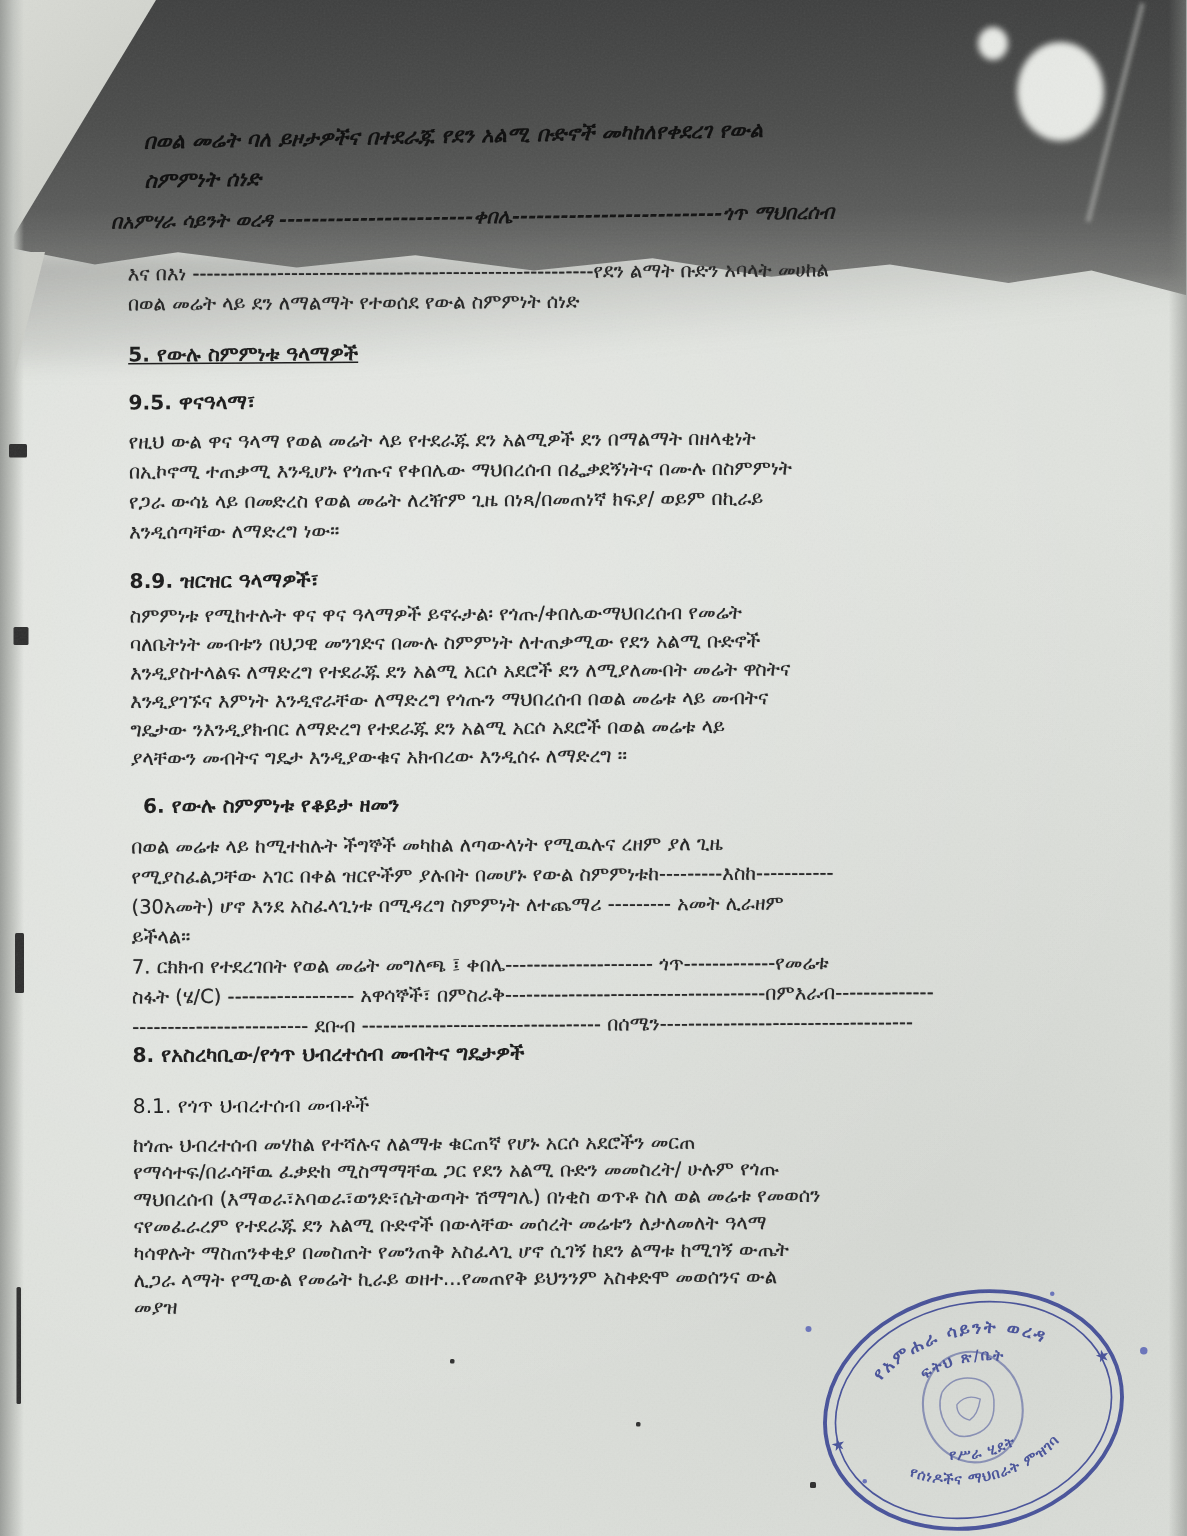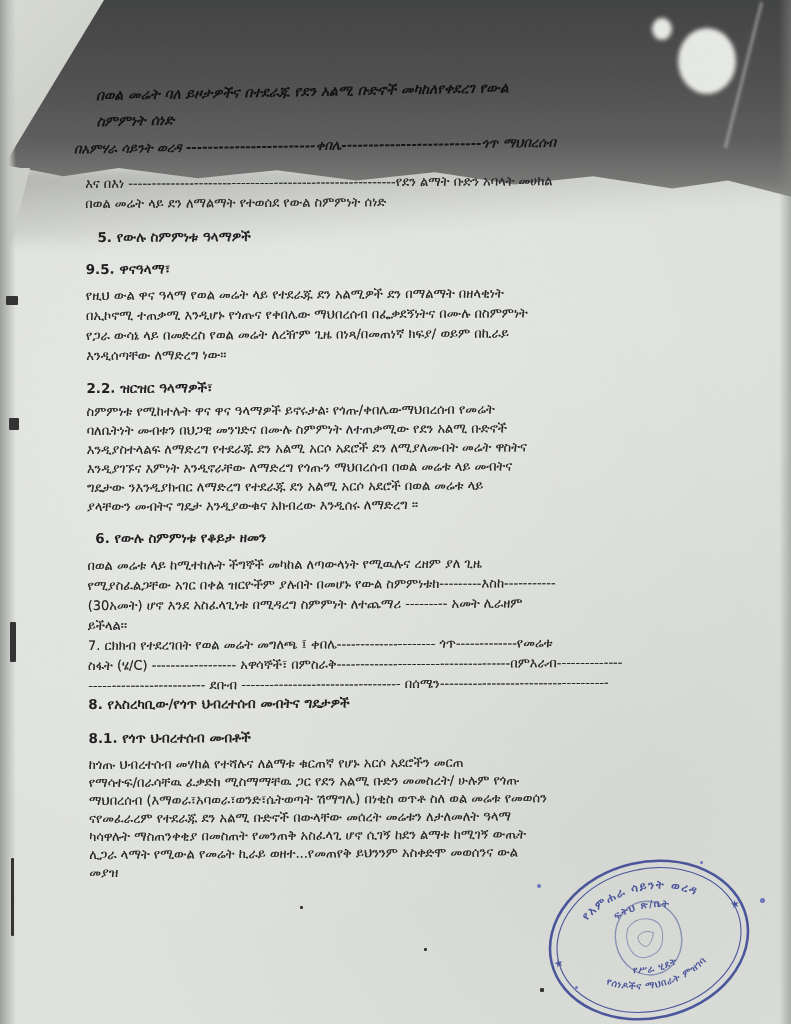--- a/index.html
+++ b/index.html
@@ -88,30 +88,30 @@
   <div class="title">
     <div class="tline">በወል መሬት ባለ ይዞታዎችና በተደራጁ የደን አልሚ ቡድኖች መካከለየቀደረገ የውል</div>
     <div class="tline">ስምምነት ሰነድ</div>
   </div>
   <div class="hdrline" style="left:74px;top:138px;transform:rotate(-.8deg);">በአምሃራ ሳይንት ወረዳ ------------------------ቀበሌ--------------------------ጎጥ ማህበረሰብ</div>
 
   <div class="content">
     <div class="body-line" style="position:absolute;top:172px;left:0;">እና   በእነ  ---------------------------------------------------------የደን ልማት ቡድን አባላት መሀከል</div>
     <div class="body-line" style="position:absolute;top:192px;left:0;">በወል መሬት ላይ ደን ለማልማት የተወሰደ የውል ስምምነት ሰነድ</div>
 
-    <div class="heading" style="position:absolute;top:227px;left:12px;">5. የውሉ ስምምነቱ ዓላማዎች</div>
+    <div class="heading" style="position:absolute;top:227px;left:0;text-decoration:underline;">5. የውሉ ስምምነቱ ዓላማዎች</div>
     <div class="heading" style="position:absolute;top:259px;left:0;font-weight:600;">9.5. ዋናዓላማ፣</div>
     <div class="para" style="position:absolute;top:284px;left:0;">
         <div class="line">የዚህ ውል ዋና ዓላማ የወል መሬት ላይ የተደራጁ ደን አልሚዎች ደን በማልማት በዘላቂነት</div>
         <div class="line">በኢኮኖሚ ተጠቃሚ እንዲሆኑ የጎጡና የቀበሌው ማህበረሰብ በፌቃደኝነትና በሙሉ በስምምነት</div>
         <div class="line">የጋራ ውሳኔ ላይ በመድረስ የወል መሬት ለረዥም ጊዜ በነጻ/በመጠነኛ ክፍያ/ ወይም በኪራይ</div>
         <div class="line">እንዲሰጣቸው ለማድረግ ነው፡፡</div>
       </div>
 
-    <div class="heading" style="position:absolute;top:378px;left:0;font-weight:600;">2.2. ዝርዝር ዓላማዎች፣</div>
+    <div class="heading" style="position:absolute;top:378px;left:0;font-weight:600;">8.9. ዝርዝር ዓላማዎች፣</div>
     <div class="para p52" style="position:absolute;top:400px;left:0;">
         <div class="line">ስምምነቱ የሚከተሉት ዋና ዋና ዓላማዎች ይኖሩታል፡ የጎጡ/ቀበሌውማህበረሰብ የመሬት</div>
         <div class="line">ባለቤትነት መብቱን በህጋዊ መንገድና በሙሉ ስምምነት ለተጠቃሚው የደን አልሚ ቡድኖች</div>
         <div class="line">እንዲያስተላልፍ ለማድረግ የተደራጁ ደን አልሚ አርሶ አደሮች ደን ለሚያለሙበት መሬት ዋስትና</div>
         <div class="line">እንዲያገኙና እምነት እንዲኖራቸው ለማድረግ የጎጡን ማህበረሰብ በወል መሬቱ ላይ መብትና</div>
         <div class="line">ግዴታው ንእንዲያክብር ለማድረግ የተደራጁ ደን አልሚ አርሶ አደሮች በወል መሬቱ ላይ</div>
         <div class="line">ያላቸውን መብትና ግዴታ እንዲያውቁና አክብረው እንዲሰሩ ለማድረግ ፡፡</div>
       </div>
 
     <div class="heading" style="position:absolute;top:528px;left:8px;">6. የውሉ ስምምነቱ የቆይታ ዘመን</div>
@@ -122,21 +122,21 @@
         <div class="line">ይችላል፡፡</div>
       </div>
 
     <div class="body-line" style="position:absolute;top:634px;left:0;">7. ርክክብ የተደረገበት የወል መሬት መግለጫ ፤ ቀበሌ--------------------- ጎጥ-------------የመሬቱ</div>
     <div class="para sec7" style="position:absolute;top:654px;left:0;">
         <div class="line">ስፋት (ሄ/C) ------------------ አዋሳኞች፣ በምስራቅ-------------------------------------በምእራብ--------------</div>
         <div class="line">------------------------- ደቡብ ---------------------------------- በሰሜን------------------------------------</div>
       </div>
 
     <div class="heading" style="position:absolute;top:694px;left:0;font-weight:600;">8. የአስረካቢው/የጎጥ ህብረተሰብ መብትና ግዴታዎች</div>
-    <div class="heading" style="position:absolute;top:728px;left:0;font-weight:700;">8.1. የጎጥ ህብረተሰብ መብቶች</div>
+    <div class="heading" style="position:absolute;top:728px;left:0;font-weight:400;">8.1. የጎጥ ህብረተሰብ መብቶች</div>
     <div class="para p81" style="position:absolute;top:754px;left:0;">
         <div class="line">ከጎጡ ህብረተሰብ መሃከል የተሻሉና ለልማቱ ቁርጠኛ የሆኑ አርሶ አደሮችን መርጠ</div>
         <div class="line">የማሳተፍ/በራሳቸዉ ፈቃድከ ሚስማማቸዉ ጋር የደን አልሚ ቡድን መመስረት/ ሁሉም የጎጡ</div>
         <div class="line">ማህበረሰብ (እማወራ፣አባወራ፣ወንድ፣ሴትወጣት ሽማግሌ) በነቂስ ወጥቶ ስለ ወል መሬቱ የመወሰን</div>
         <div class="line">ናየመፈራረም የተደራጁ ደን አልሚ ቡድኖች በውላቸው መሰረት መሬቱን ለታለመለት ዓላማ</div>
         <div class="line">ካሳዋሉት ማስጠንቀቂያ በመስጠት የመንጠቅ አስፈላጊ ሆኖ ሲገኝ ከደን ልማቱ ከሚገኝ ውጤት</div>
         <div class="line">ሊጋራ ላማት የሚውል የመሬት ኪራይ ወዘተ...የመጠየቅ ይህንንም አስቀድሞ መወሰንና ውል</div>
         <div class="line">መያዝ</div>
       </div>
   </div>

